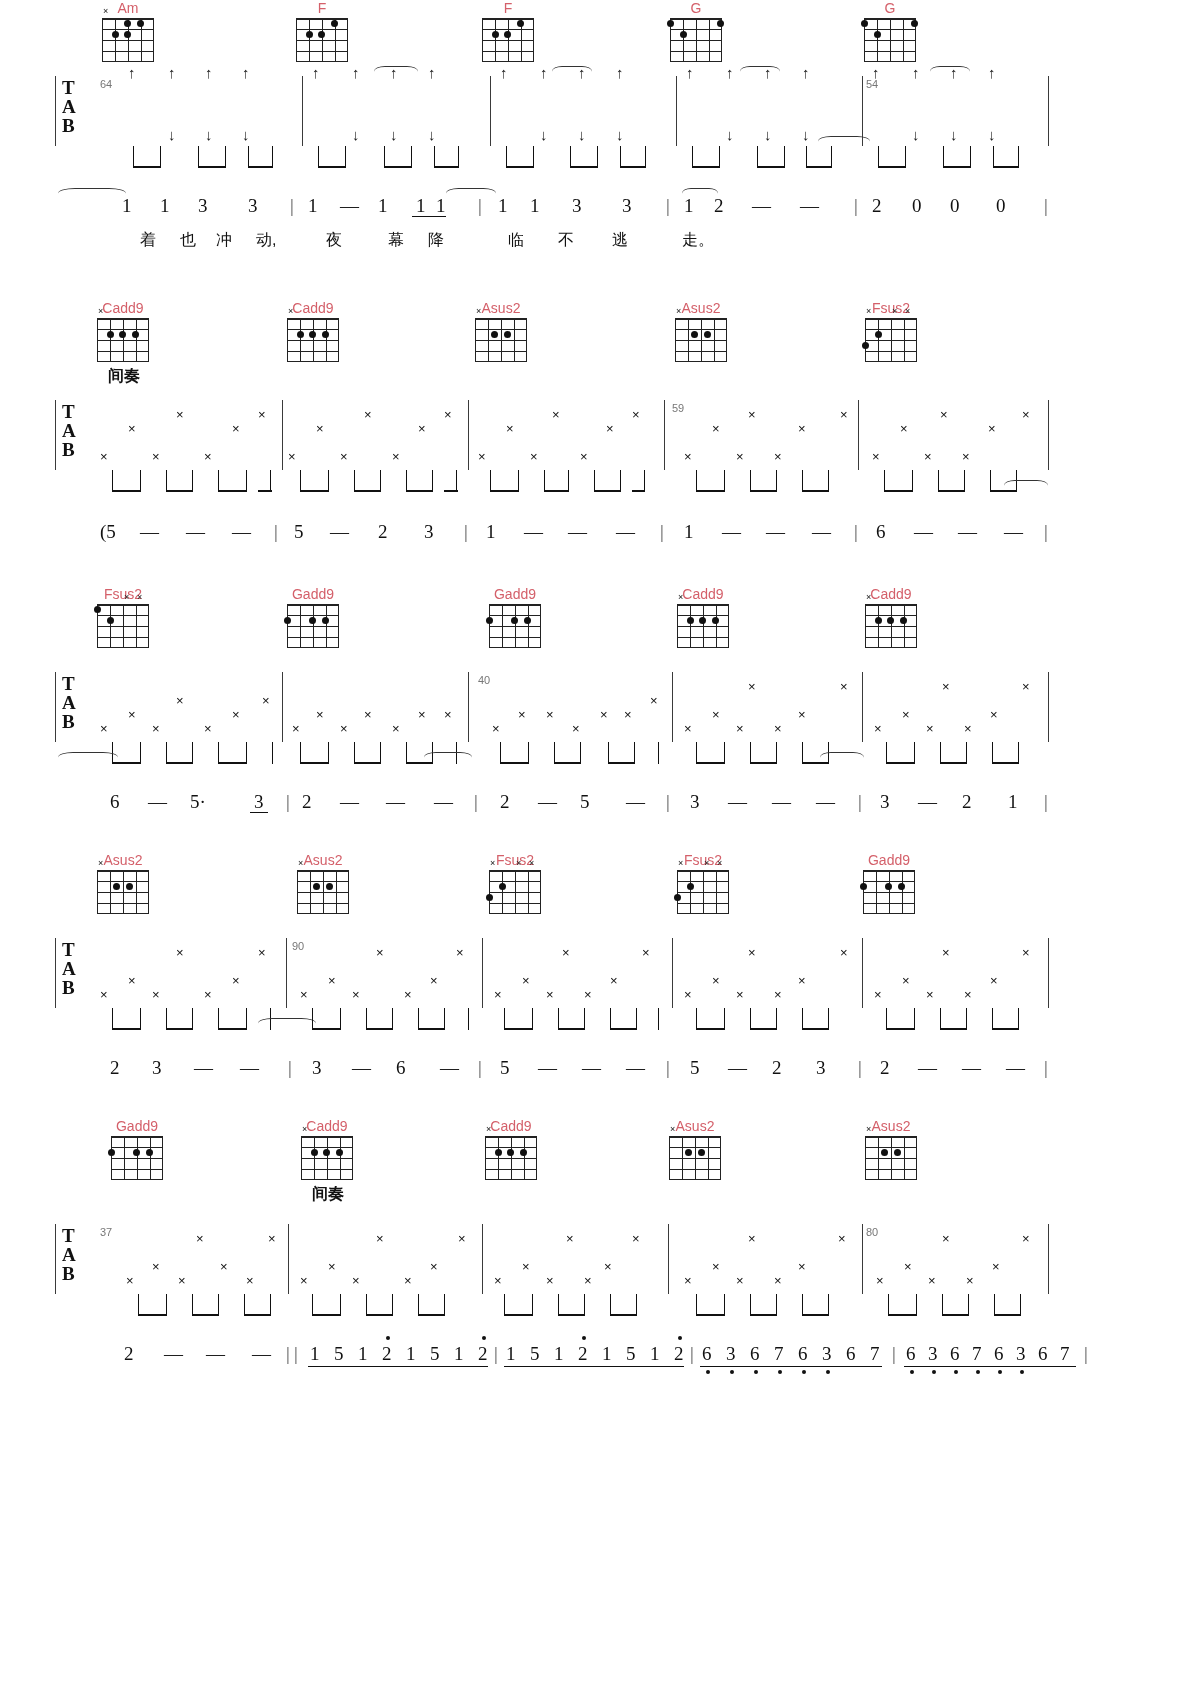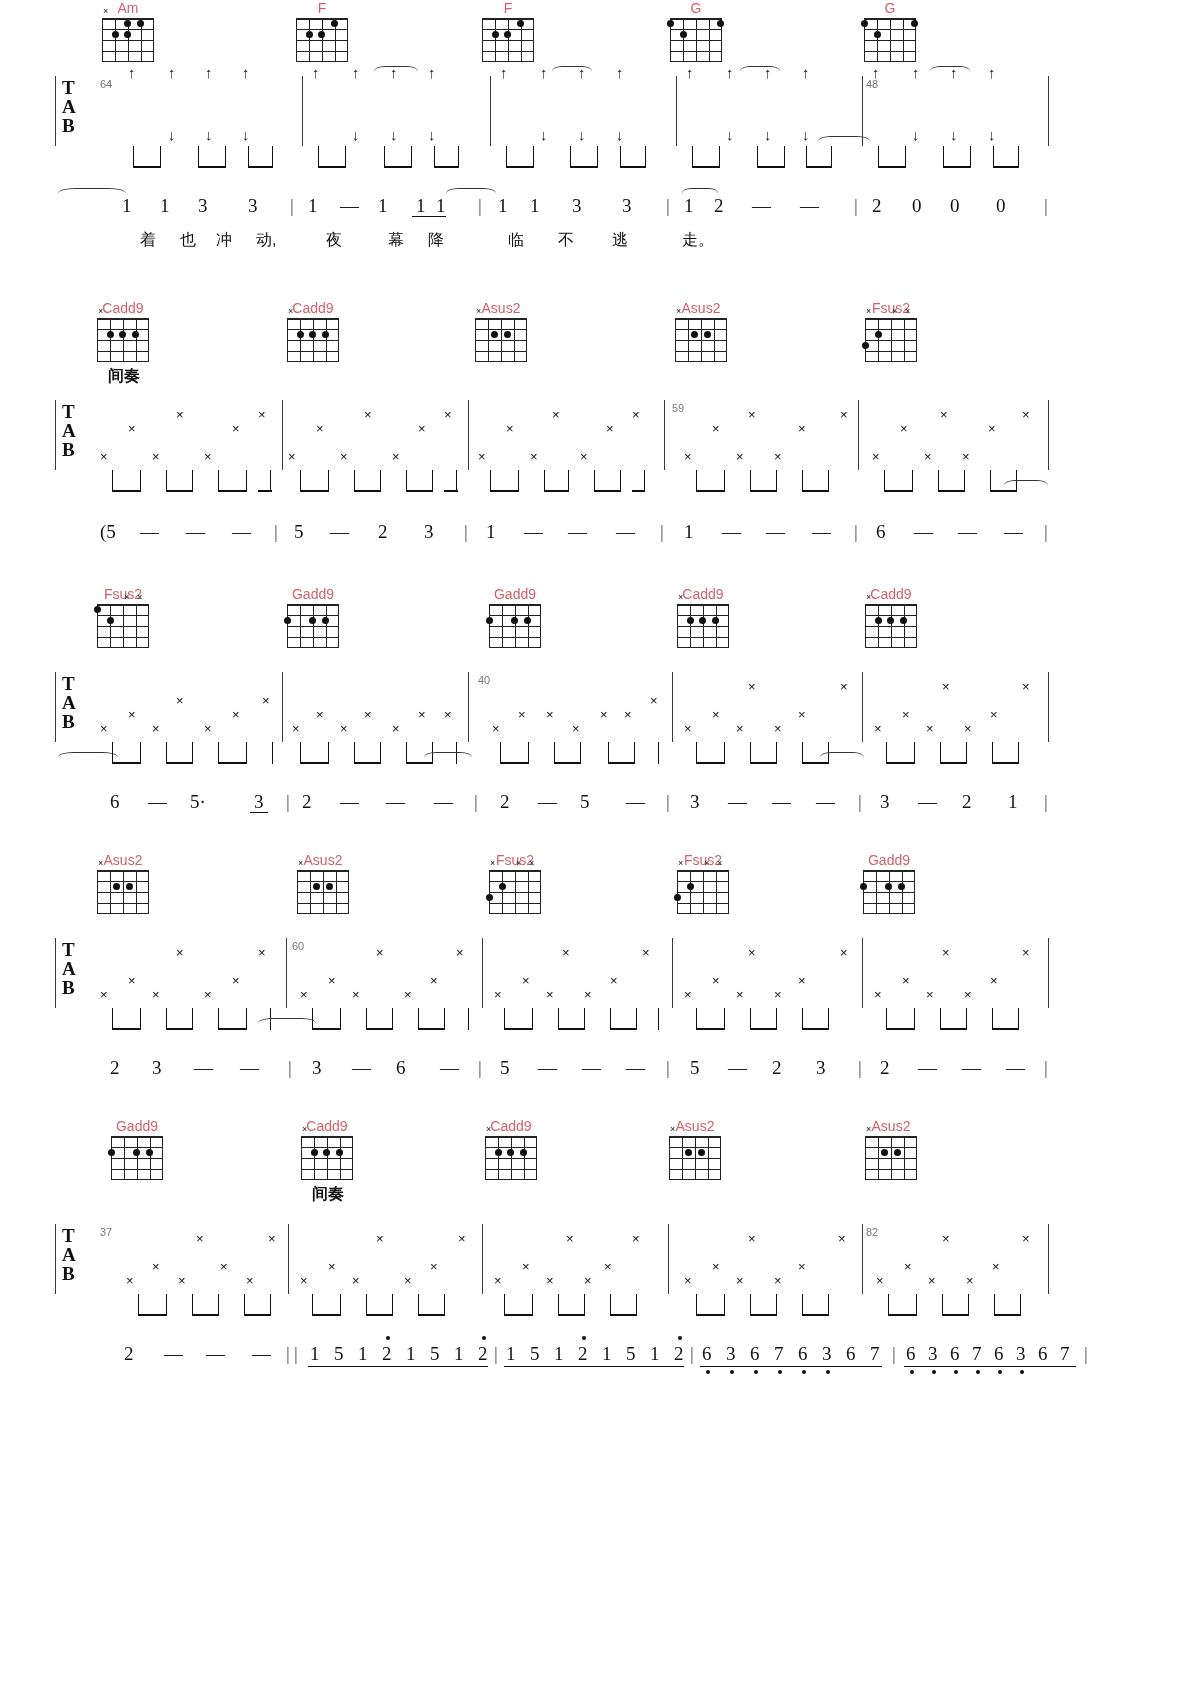--- a/index.html
+++ b/index.html
@@ -152,21 +152,21 @@
     <div class="barline" style="left:55px;top:0;height:70px;"></div>
     <div class="barline" style="left:302px;top:0;height:70px;"></div>
     <div class="barline" style="left:490px;top:0;height:70px;"></div>
     <div class="barline" style="left:676px;top:0;height:70px;"></div>
     <div class="barline" style="left:862px;top:0;height:70px;"></div>
     <div class="barline" style="left:1048px;top:0;height:70px;"></div>
     <div class="tabword" style="top:2px;">T</div>
     <div class="tabword" style="top:21px;">A</div>
     <div class="tabword" style="top:40px;">B</div>
     <div class="measnum" style="left:100px;top:2px;">64</div>
-    <div class="measnum" style="left:866px;top:2px;">48</div>
+    <div class="measnum" style="left:866px;top:2px;">54</div>
 
     <div class="strumup" style="left:128px;top:-12px;font-size:15px;">↑</div>
     <div class="strumup" style="left:168px;top:-12px;font-size:15px;">↑</div>
     <div class="strumup" style="left:205px;top:-12px;font-size:15px;">↑</div>
     <div class="strumup" style="left:242px;top:-12px;font-size:15px;">↑</div>
     <div class="strumdown" style="left:168px;top:50px;font-size:15px;">↓</div>
     <div class="strumdown" style="left:205px;top:50px;font-size:15px;">↓</div>
     <div class="strumdown" style="left:242px;top:50px;font-size:15px;">↓</div>
 
     <div class="strumup" style="left:312px;top:-12px;font-size:15px;">↑</div>
@@ -891,21 +891,21 @@
         <div class="sline" style="top:70px"></div>
     <div class="barline" style="left:55px;top:0;height:70px;"></div>
     <div class="barline" style="left:286px;top:0;height:70px;"></div>
     <div class="barline" style="left:482px;top:0;height:70px;"></div>
     <div class="barline" style="left:672px;top:0;height:70px;"></div>
     <div class="barline" style="left:862px;top:0;height:70px;"></div>
     <div class="barline" style="left:1048px;top:0;height:70px;"></div>
     <div class="tabword" style="top:2px;">T</div>
     <div class="tabword" style="top:21px;">A</div>
     <div class="tabword" style="top:40px;">B</div>
-    <div class="measnum" style="left:292px;top:2px;">60</div>
+    <div class="measnum" style="left:292px;top:2px;">90</div>
 
     <div class="xmark" style="left:100px;top:50px;">×</div>
         <div class="xmark" style="left:128px;top:36px;">×</div>
     <div class="xmark" style="left:152px;top:50px;">×</div>
         <div class="xmark" style="left:176px;top:8px;">×</div>
     <div class="xmark" style="left:204px;top:50px;">×</div>
         <div class="xmark" style="left:232px;top:36px;">×</div>
     <div class="xmark" style="left:258px;top:8px;">×</div>
     <div class="xmark" style="left:300px;top:50px;">×</div>
         <div class="xmark" style="left:328px;top:36px;">×</div>
@@ -1127,21 +1127,21 @@
     <div class="barline" style="left:55px;top:0;height:70px;"></div>
     <div class="barline" style="left:288px;top:0;height:70px;"></div>
     <div class="barline" style="left:482px;top:0;height:70px;"></div>
     <div class="barline" style="left:668px;top:0;height:70px;"></div>
     <div class="barline" style="left:862px;top:0;height:70px;"></div>
     <div class="barline" style="left:1048px;top:0;height:70px;"></div>
     <div class="tabword" style="top:2px;">T</div>
     <div class="tabword" style="top:21px;">A</div>
     <div class="tabword" style="top:40px;">B</div>
     <div class="measnum" style="left:100px;top:2px;">37</div>
-    <div class="measnum" style="left:866px;top:2px;">82</div>
+    <div class="measnum" style="left:866px;top:2px;">80</div>
 
     <div class="xmark" style="left:126px;top:50px;">×</div>
         <div class="xmark" style="left:152px;top:36px;">×</div>
     <div class="xmark" style="left:178px;top:50px;">×</div>
         <div class="xmark" style="left:196px;top:8px;">×</div>
     <div class="xmark" style="left:220px;top:36px;">×</div>
         <div class="xmark" style="left:246px;top:50px;">×</div>
     <div class="xmark" style="left:268px;top:8px;">×</div>
     <div class="xmark" style="left:300px;top:50px;">×</div>
         <div class="xmark" style="left:328px;top:36px;">×</div>

